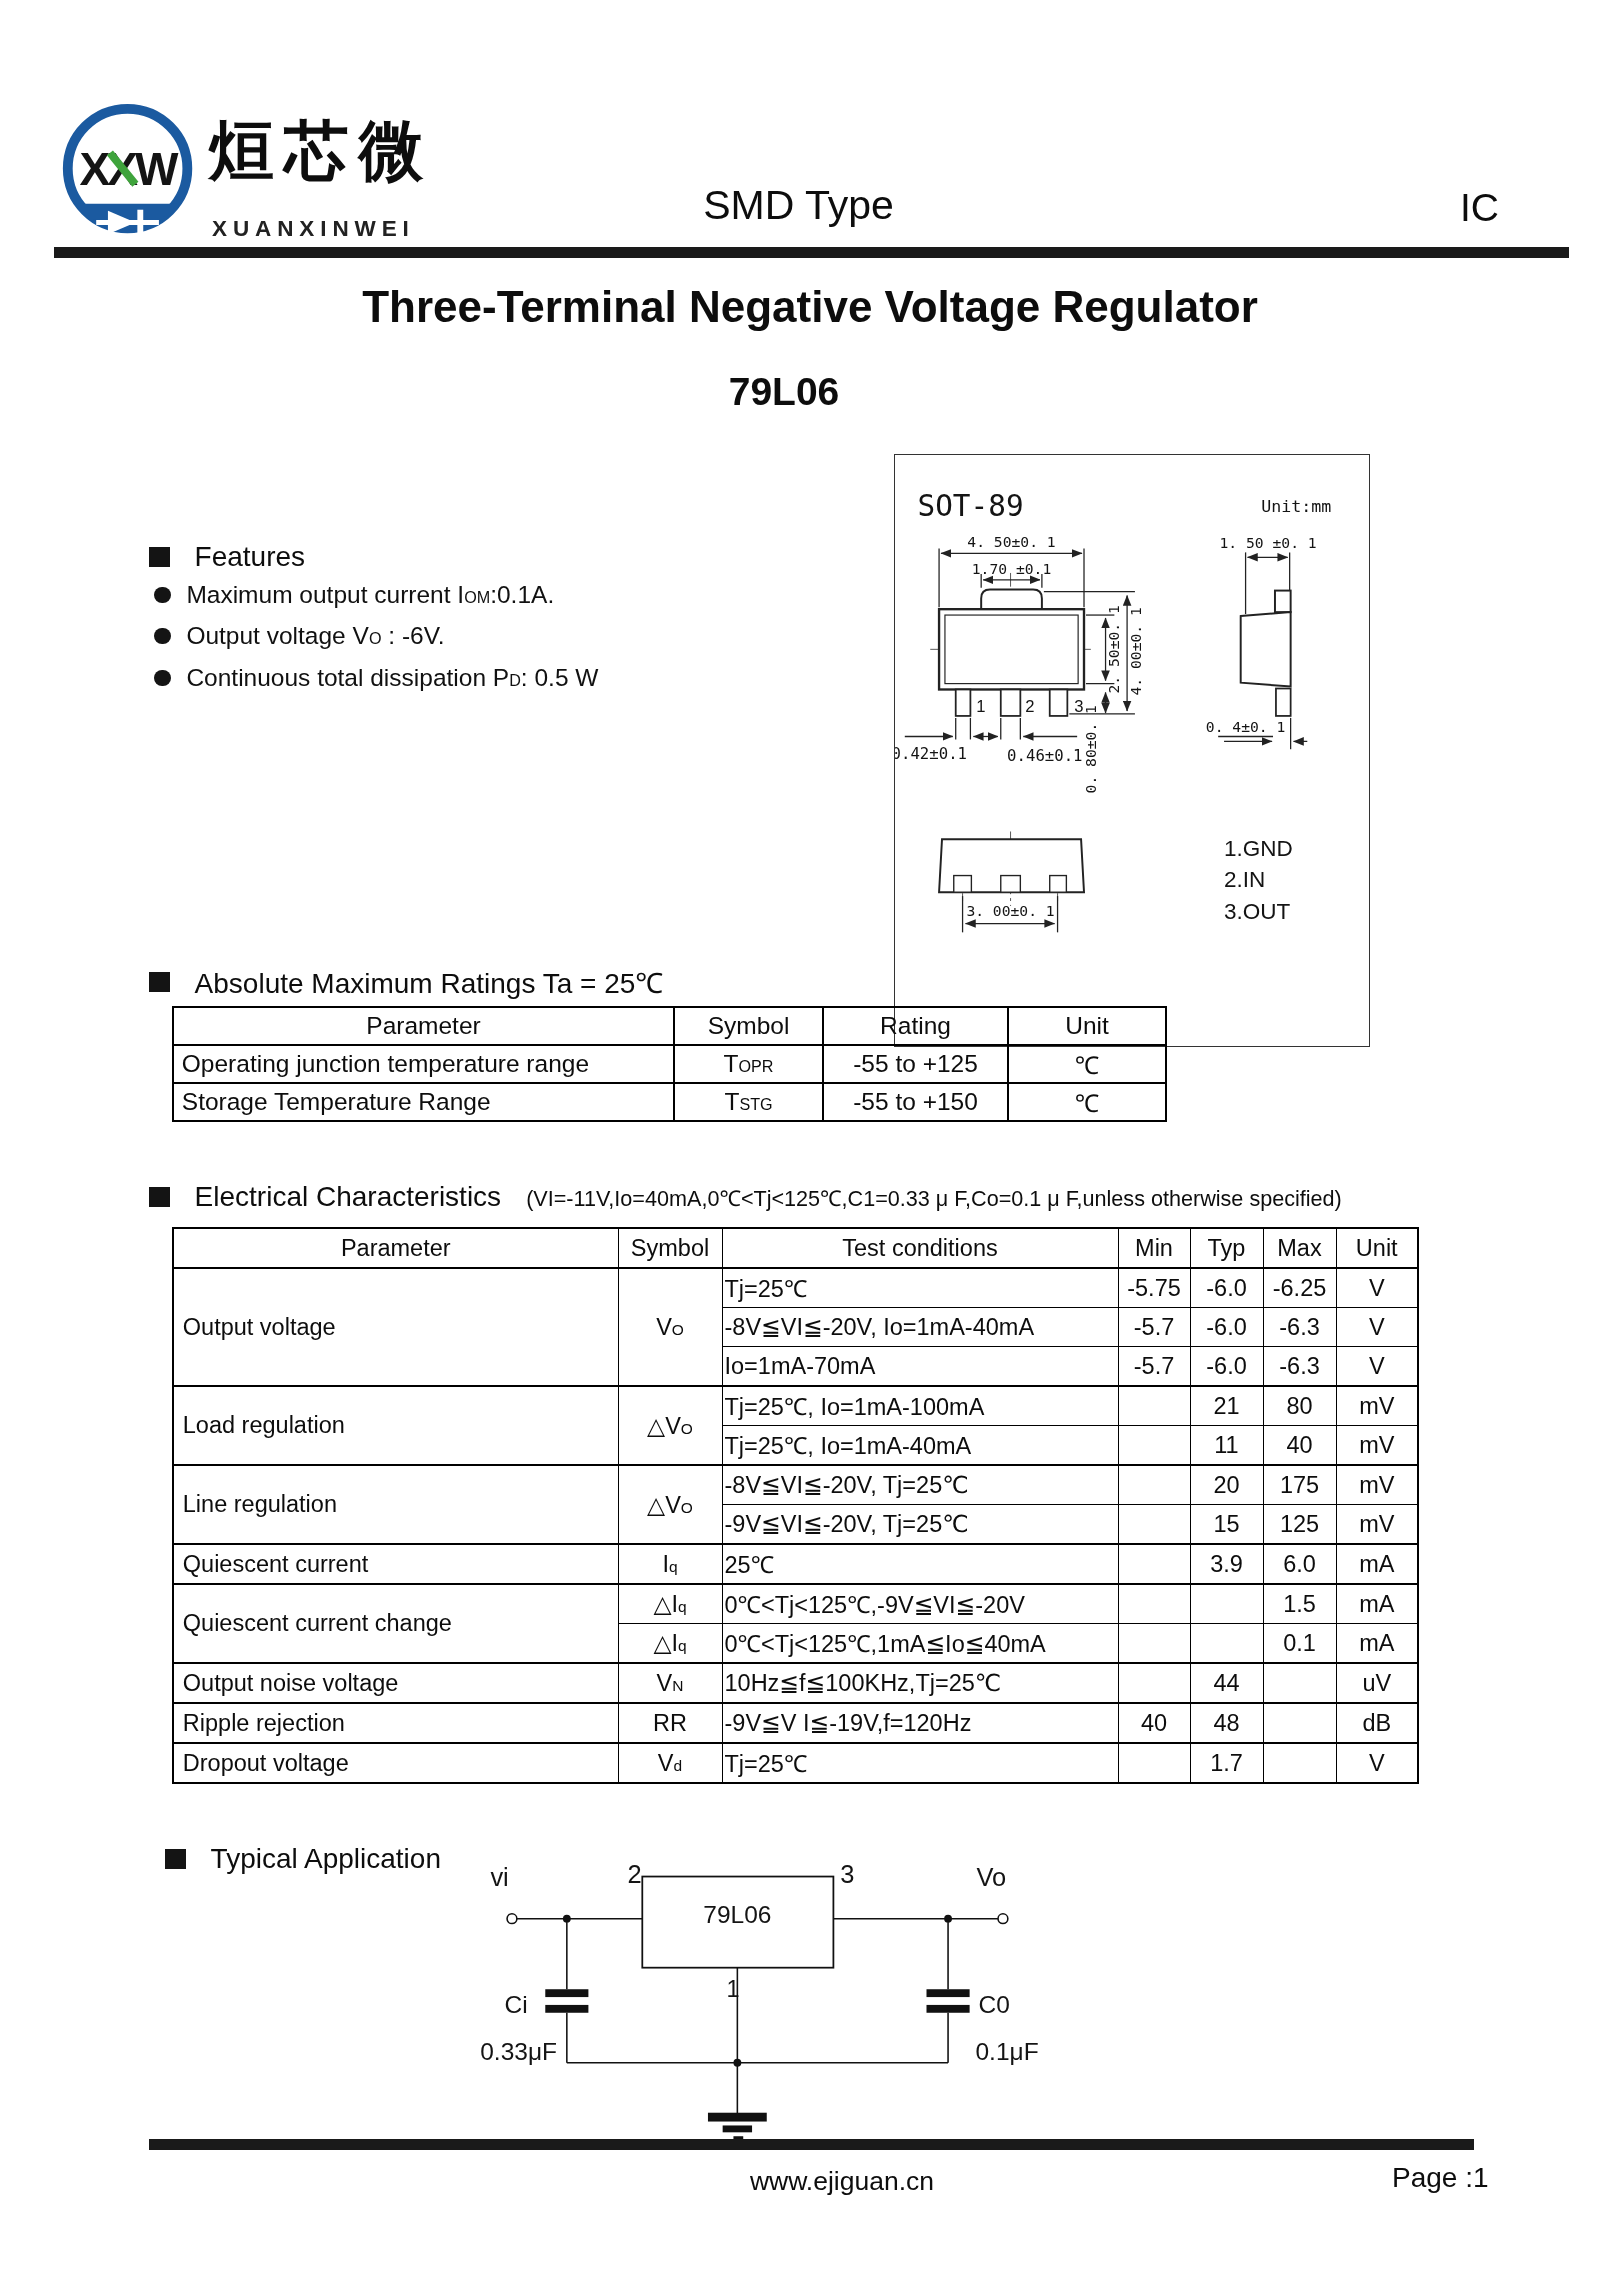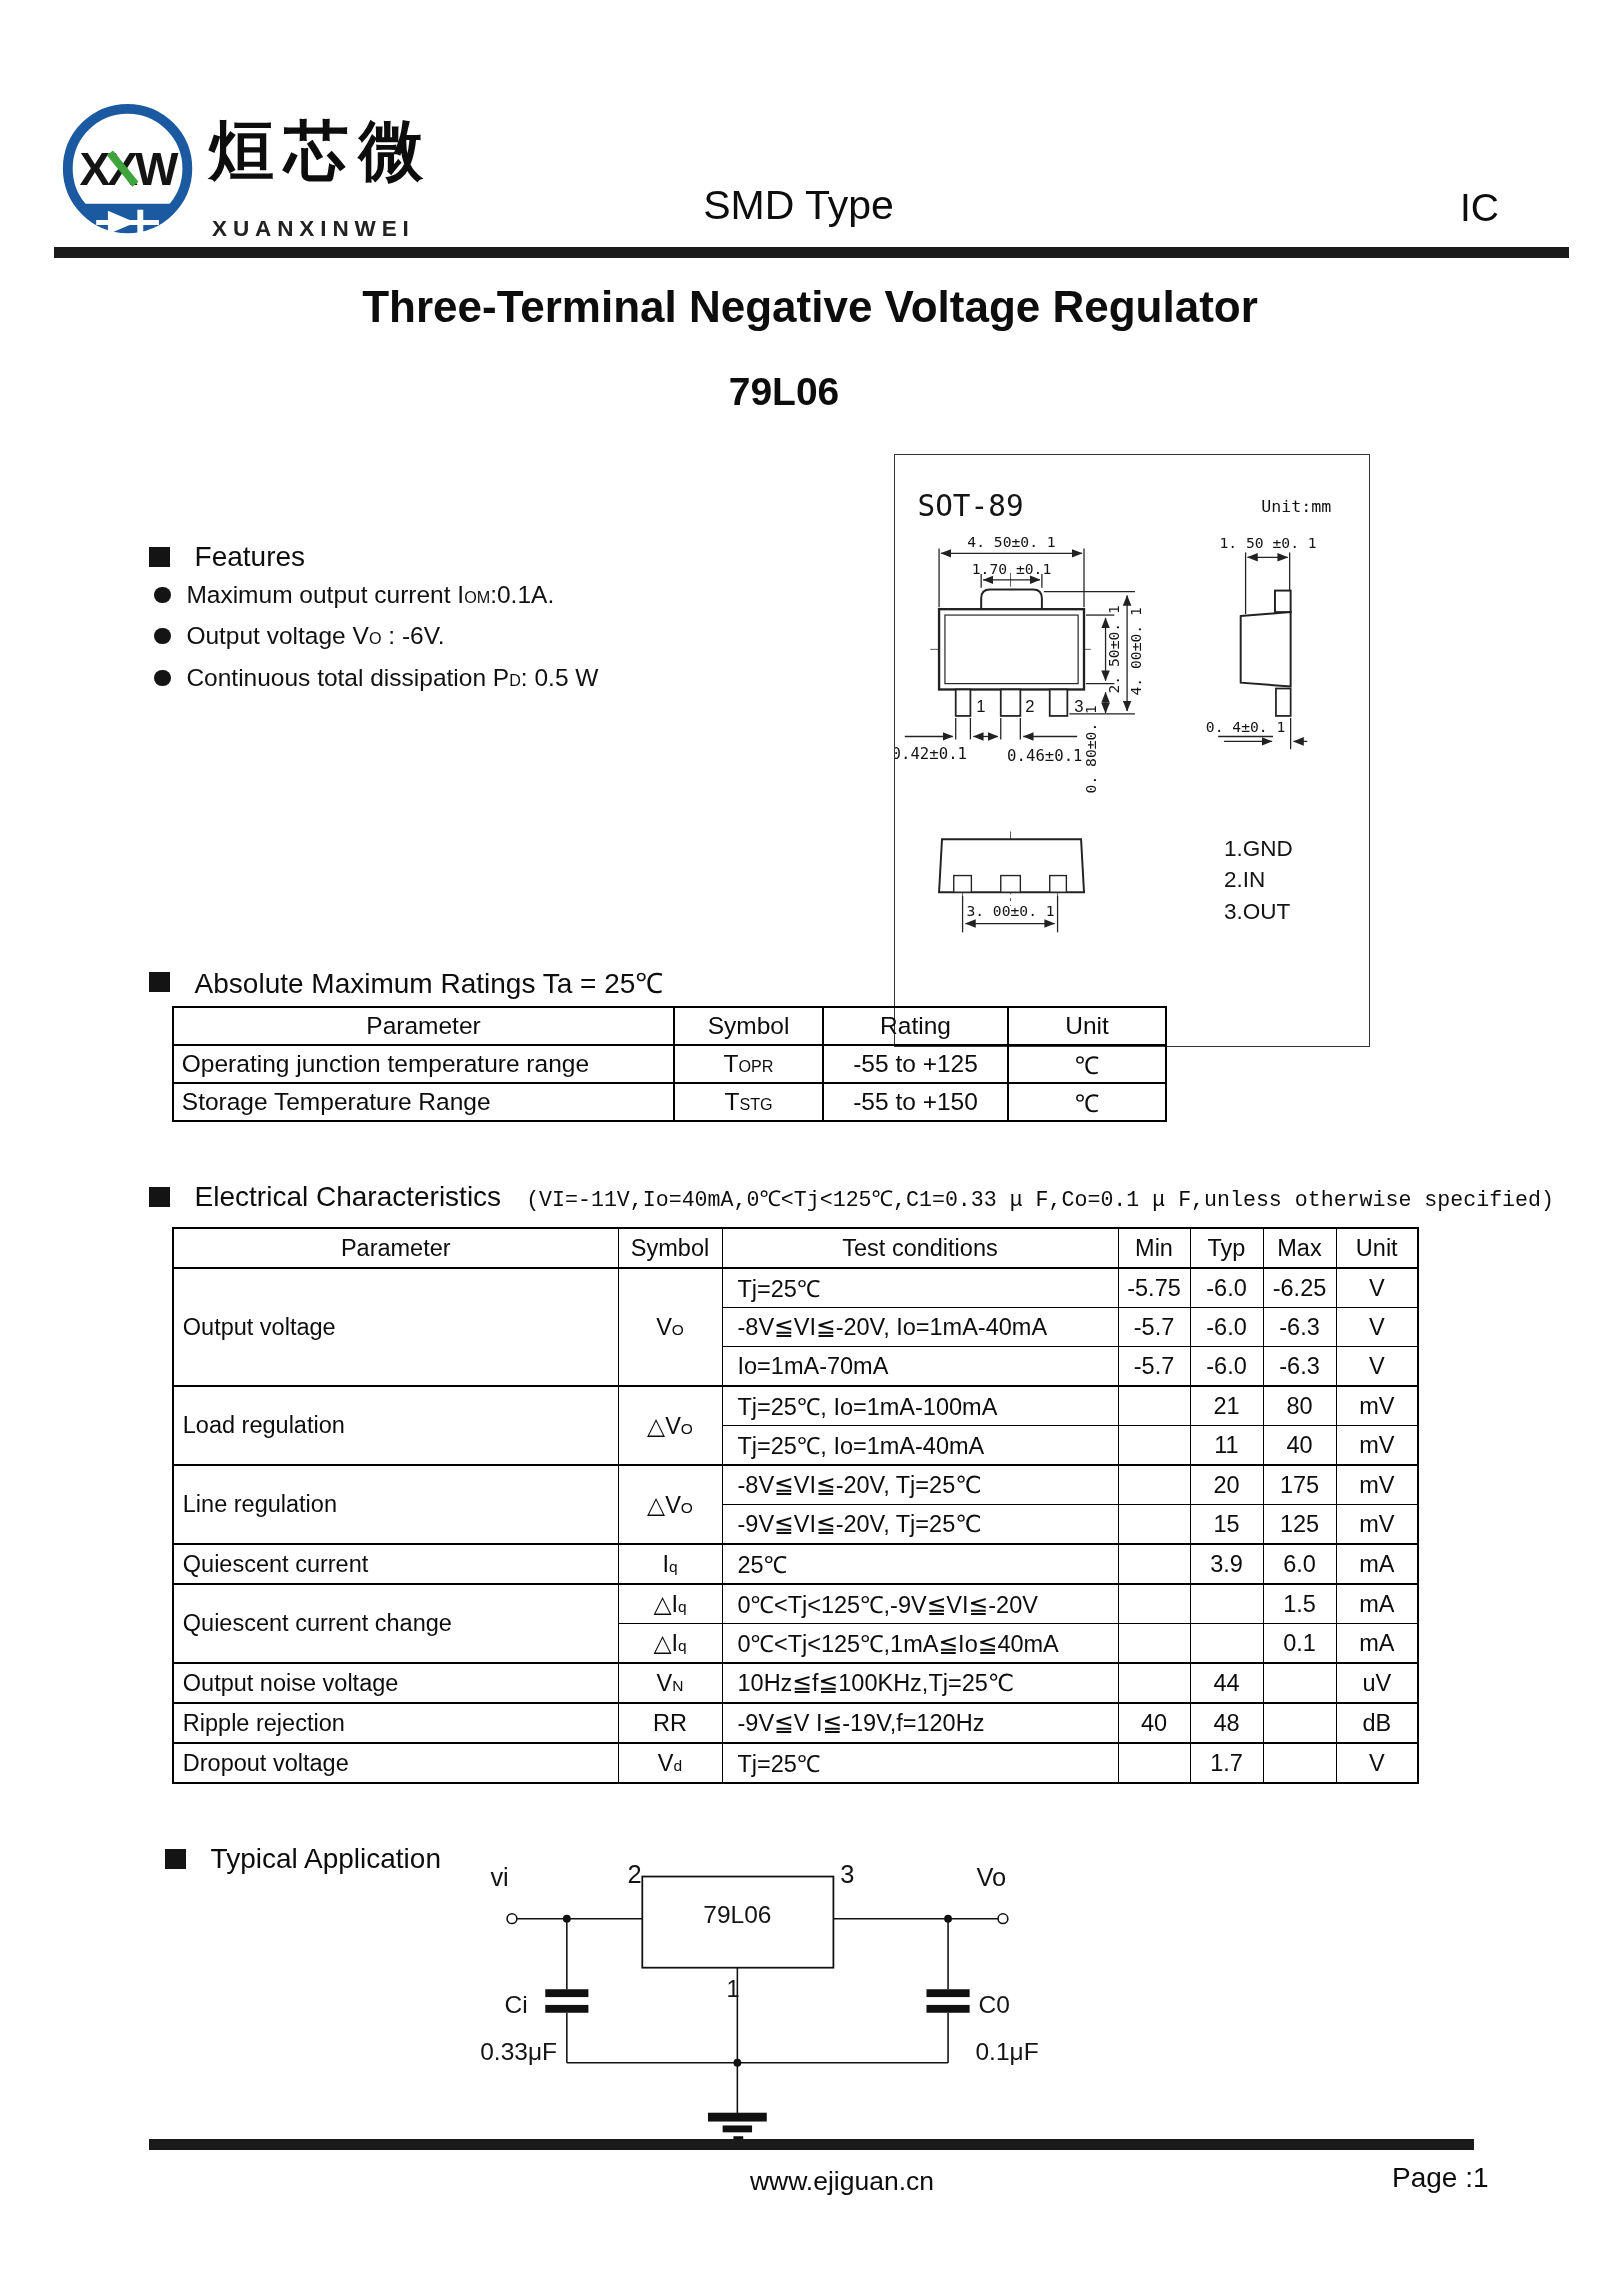--- a/index.html
+++ b/index.html
@@ -23,21 +23,21 @@
   
   .doc-title { position:absolute; left:0; top:282px; width:1620px; text-align:center;
                font-size:44px; font-weight:bold; color:#0d0d0d; }
   .part-no { position:absolute; left:0; top:370px; width:1568px; text-align:center;
              font-size:39px; font-weight:bold; color:#0d0d0d; }
 
   
   .sec { position:absolute; display:flex; align-items:center; gap:25px; }
   .sq { width:20.6px; height:20.6px; background:#141414; flex:0 0 auto; }
   .sec .t { font-size:28px; color:#0d0d0d; white-space:nowrap; }
-  .sec .cond { font-size:21.6px; color:#0d0d0d;font-family:Liberation Mono, monospace; }
+  .sec .cond { font-size:21.6px; color:#0d0d0d; }
 
   
   .feat-item { position:absolute; left:154px; display:flex; align-items:center; gap:15.7px;
                font-size:24.5px; color:#111; }
   .dot { width:16.7px; height:16.7px; border-radius:50%; background:#141414; flex:0 0 auto; }
   .sb { font-size:0.66em; }
 
   
   .pkg-box { position:absolute; left:894px; top:454px; width:476px; height:593px;
              border:1.5px solid #333; box-sizing:border-box; }
@@ -48,21 +48,21 @@
   .at th, .at td { border:2.2px solid #000; font-weight:normal; font-size:24.5px; color:#0d0d0d;
                    height:36px; padding:0 5.9px; text-align:center; overflow:hidden; }
   .at td.p { text-align:left; padding-left:7.8px; }
 
   .et { position:absolute; left:172px; top:1227px; width:1247px; border:2.9px solid #000; }
   .et th, .et td { border:1.6px solid #000; font-weight:normal; font-size:23.5px; color:#0d0d0d;
                    height:38px; padding:0 4.9px; text-align:center; overflow:hidden; }
   .et th { border-bottom-width:2.9px; }
   .et tr.gs > td { border-top-width:2.9px; }
   .et td.p { text-align:left; padding-left:8.8px;margin-left:8px; }
-  .et td.c { text-align:left; padding-left:15px;margin-top:24px; }
+  .et td.c { text-align:left; padding-left:2px;margin-top:24px; }
 
   
   .footer-url { position:absolute; left:0; top:2166px; width:1620px; text-align:center;
                 font-size:26.5px; color:#0d0d0d;padding-left:32px; }
   .footer-page { position:absolute; left:1392px; top:2162px; font-size:28px; color:#0d0d0d; }
 
   svg text { fill:#141414; }
 </style>
 </head>
 <body>

